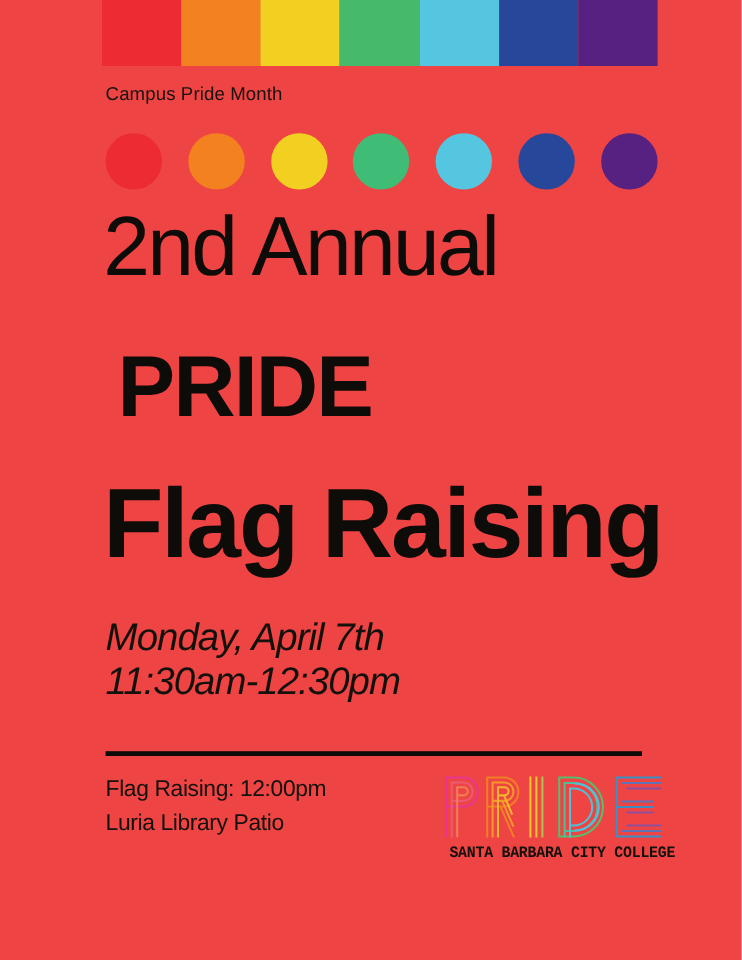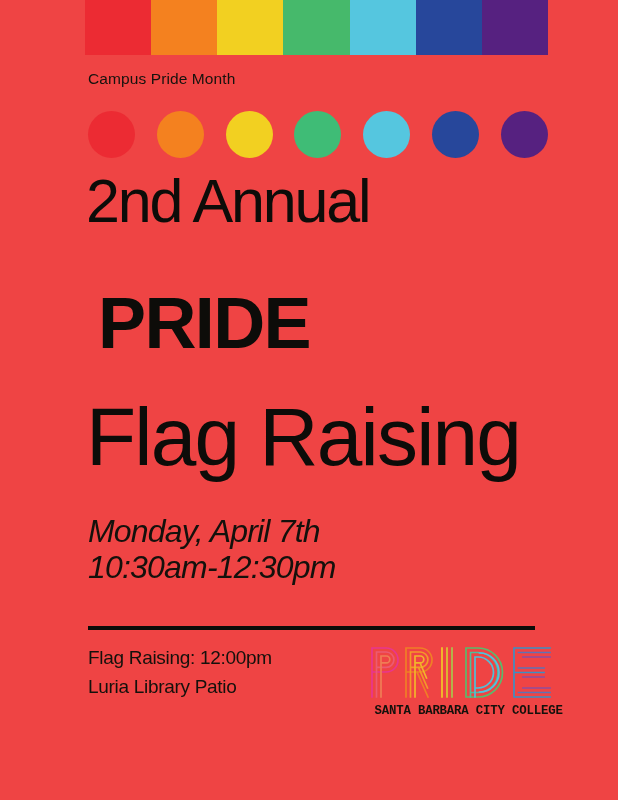--- a/index.html
+++ b/index.html
@@ -57,21 +57,21 @@
     top: 70px;
     font-size: 15.5px;
     font-weight: 500;
     letter-spacing: 0.1px;
     color: #16130E;
   }
   .headline-1 {
     position: absolute;
     left: 86px;
     top: 173px;
-    font-size: 61px;
+    font-size: 70px;
     line-height: 0.94;
     font-weight: 400;
     letter-spacing: -2.2px;
     color: #0D0C09;
     white-space: nowrap;
   }
   .headline-2 {
     position: absolute;
     left: 98px;
     top: 290px;
@@ -81,21 +81,21 @@
     letter-spacing: -1.6px;
     color: #0D0C09;
     white-space: nowrap;
   }
   .headline-3 {
     position: absolute;
     left: 86px;
     top: 398px;
     font-size: 82px;
     line-height: 0.96;
-    font-weight: 400;
+    font-weight: 700;
     letter-spacing: -1.8px;
     color: #0D0C09;
     white-space: nowrap;
   }
   .subhead {
     position: absolute;
     left: 88px;
     top: 513px;
     font-size: 32px;
     line-height: 1.14;
@@ -179,21 +179,21 @@
     <div class="dot" style="background: rgb(39, 71, 155); left: 344px;"></div>
     <div class="dot" style="background: rgb(86, 33, 128); left: 412.8px;"></div>
   </div>
 
   <div class="headline-1">2nd Annual</div>
   <div class="headline-2">PRIDE</div>
   <div class="headline-3">Flag Raising</div>
 
   <div class="subhead">
     <div>Monday, April 7th</div>
-    <div>10:30am-12:30pm</div>
+    <div>11:30am-12:30pm</div>
   </div>
 
   <div class="divider"></div>
 
   <div class="details">
     <div>Flag Raising: 12:00pm</div>
     <div>Luria Library Patio</div>
   </div>
 
   <div class="logo">

